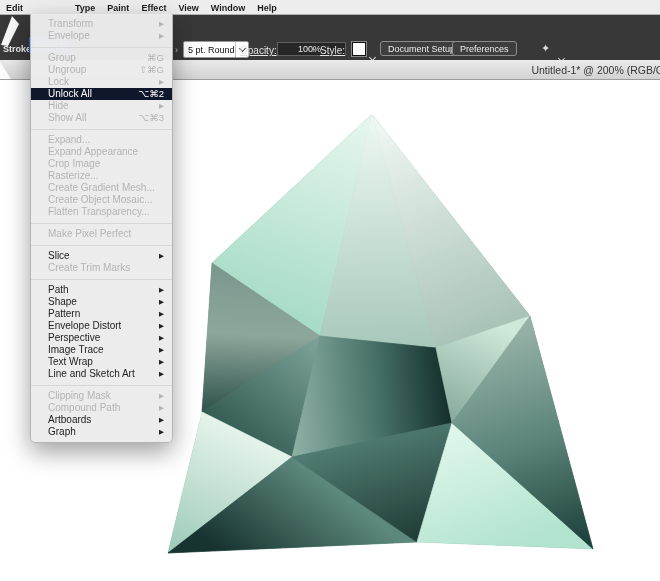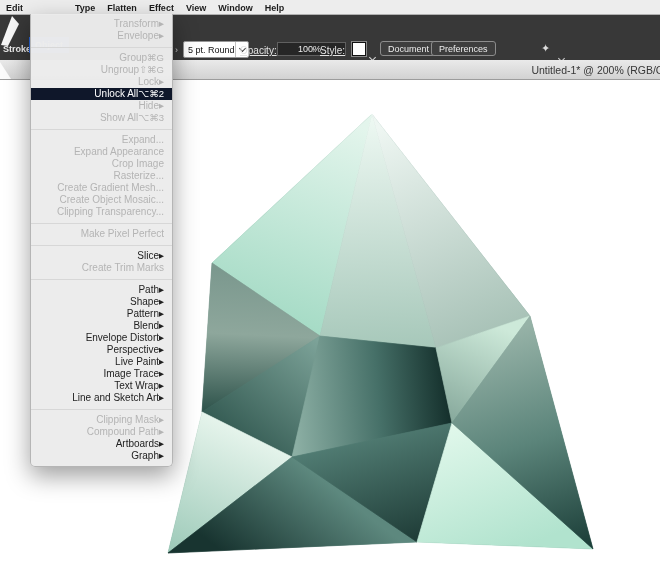--- a/index.html
+++ b/index.html
@@ -28,38 +28,38 @@
   .lbl{position:absolute;top:30px;font-size:10px;color:#e3e3e3;text-decoration:underline;}
   .valbox{position:absolute;left:277px;top:27px;width:27px;height:12px;background:#262626;
           border:1px solid #606060;color:#ececec;font-size:9px;line-height:12px;padding:0 20px;}
   .swatch{position:absolute;left:352px;top:27px;width:12px;height:12px;background:#fff;
           border:1px solid #111;box-shadow:0 0 0 1px #8a8a8a;}
   .sw-chev{position:absolute;left:370px;top:31px;color:#d8d8d8;}
   .tb-btn{position:absolute;top:26px;height:15px;line-height:14px;background:#3e3e3e;
           border:1px solid #8c8c8c;border-radius:3px;color:#ececec;font-size:9px;
           padding:0 7px;box-sizing:border-box;}
   .btn-docsetup{left:380px;}
-  .btn-prefs{left:431px;}
+  .btn-prefs{left:452px;}
   .ws-icon{position:absolute;left:541px;top:27px;color:#dcdcdc;font-size:11px;line-height:13px;}
   .ws-chev{position:absolute;left:559px;top:32px;color:#cfcfcf;}
   
   .titlebar{position:absolute;top:60px;left:0;right:0;height:19px;
             background:linear-gradient(#eaeaea,#d2d2d2);border-bottom:1px solid #9c9c9c;
             z-index:5;overflow:hidden;}
   .title-text{position:absolute;right:-4px;top:4px;font-size:10.5px;color:#363636;white-space:nowrap;}
   
   .canvas{position:absolute;top:80px;left:0;right:0;bottom:0;background:#ffffff;z-index:1;}
   .gem-svg{position:absolute;top:0;left:0;display:block;}
   
   .menu-panel{position:absolute;left:30px;top:14px;width:143px;z-index:40;
               background:rgba(236,236,236,0.98);border:1px solid #b5b5b5;border-top:none;
               border-radius:0 0 5px 5px;box-shadow:0 9px 24px rgba(0,0,0,0.38);
               padding:4px 0;box-sizing:border-box;}
   .mi{height:12px;line-height:12px;font-size:10px;color:#222;
-      padding:0 8px 0 17px;display:flex;justify-content:flex-end;align-items:center;}
+      padding:0 8px 0 17px;display:flex;justify-content:space-between;align-items:center;}
   .mi .milabel{overflow:hidden;}
   .mi.disabled{color:#b4b4b4;}
   .mi.selected{background:#0f172a;color:#fff;}
   .mi .sc{font-size:9.5px;}
   .mi .arrow{font-size:6.5px;line-height:12px;}
   .msep{height:1px;background:#d7d7d7;margin:4.5px 0;}
 </style>
 </head>
 <body>
 
@@ -164,21 +164,21 @@
     <svg width="14" height="19" style="position:absolute;left:0;top:0">
       <polygon points="0,2 11,19 0,19" fill="#fbfbfb"></polygon>
     </svg>
     <span class="title-text">Untitled-1* @ 200% (RGB/G</span>
   </div>
 
   <div class="menubar">
       <div class="mb-item">Edit</div>
       <div class="mb-item active">Object</div>
       <div class="mb-item">Type</div>
-      <div class="mb-item">Flatten</div>
+      <div class="mb-item">Paint</div>
       <div class="mb-item">Effect</div>
       <div class="mb-item">View</div>
       <div class="mb-item">Window</div>
       <div class="mb-item">Help</div>
     </div>
 
   <div class="menu-panel">
       <div class="mi disabled">
         <span class="milabel">Transform</span>
         <span class="arrow">▶</span>
@@ -225,21 +225,21 @@
       <div class="mi disabled">
         <span class="milabel">Rasterize...</span>
       </div>
       <div class="mi disabled">
         <span class="milabel">Create Gradient Mesh...</span>
       </div>
       <div class="mi disabled">
         <span class="milabel">Create Object Mosaic...</span>
       </div>
       <div class="mi disabled">
-        <span class="milabel">Clipping Transparency...</span>
+        <span class="milabel">Flatten Transparency...</span>
       </div>
       <div class="msep"></div>
       <div class="mi disabled">
         <span class="milabel">Make Pixel Perfect</span>
       </div>
       <div class="msep"></div>
       <div class="mi">
         <span class="milabel">Slice</span>
         <span class="arrow">▶</span>
       </div>
@@ -253,36 +253,28 @@
       </div>
       <div class="mi">
         <span class="milabel">Shape</span>
         <span class="arrow">▶</span>
       </div>
       <div class="mi">
         <span class="milabel">Pattern</span>
         <span class="arrow">▶</span>
       </div>
       <div class="mi">
-        <span class="milabel">Blend</span>
-        <span class="arrow">▶</span>
-      </div>
-      <div class="mi">
         <span class="milabel">Envelope Distort</span>
         <span class="arrow">▶</span>
       </div>
       <div class="mi">
         <span class="milabel">Perspective</span>
         <span class="arrow">▶</span>
       </div>
       <div class="mi">
-        <span class="milabel">Live Paint</span>
-        <span class="arrow">▶</span>
-      </div>
-      <div class="mi">
         <span class="milabel">Image Trace</span>
         <span class="arrow">▶</span>
       </div>
       <div class="mi">
         <span class="milabel">Text Wrap</span>
         <span class="arrow">▶</span>
       </div>
       <div class="mi">
         <span class="milabel">Line and Sketch Art</span>
         <span class="arrow">▶</span>

